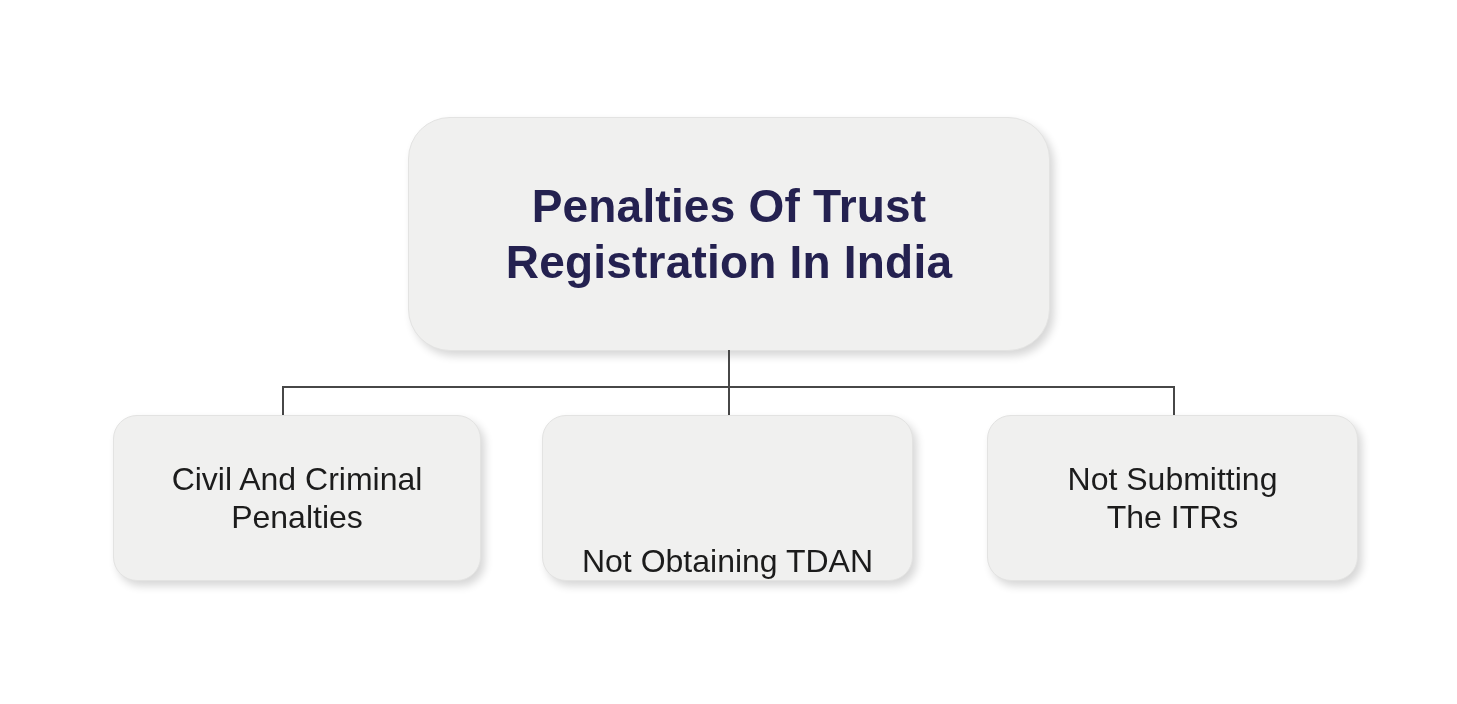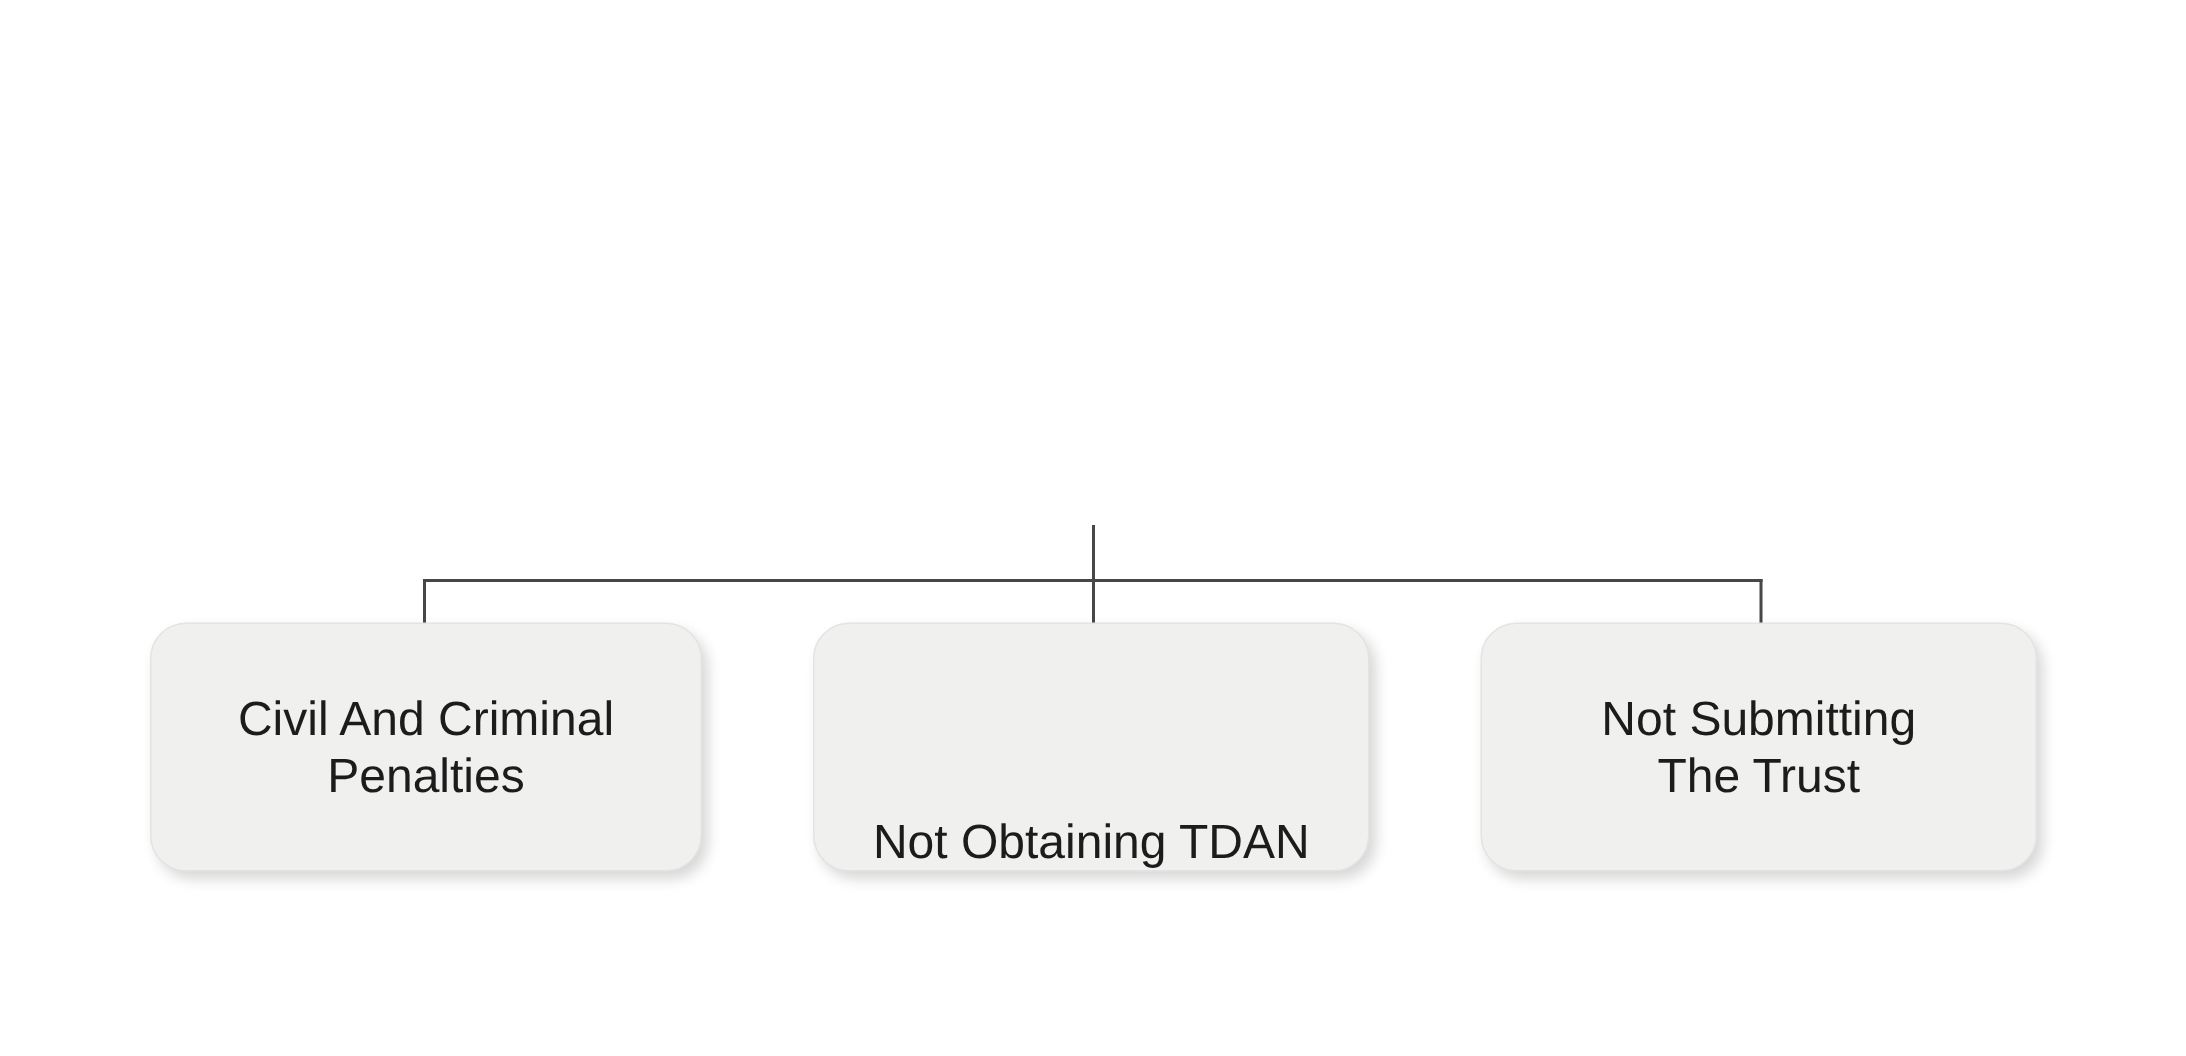--- a/index.html
+++ b/index.html
@@ -45,21 +45,21 @@
     top: 415px;
     height: 166px;
     border-radius: 24px;
   }
   .node-child .label {
     font-size: 32px;
     line-height: 38px;
     font-weight: 400;
     color: var(--child-text, #1c1c1c);
   }
-  .node-child-1 { left: 100px;  width: 368px; }
+  .node-child-1 { left: 113px;  width: 368px; }
   .node-child-2 { left: 542px;  width: 371px; align-items: flex-end; }
   .node-child-3 { left: 987px;  width: 371px; }
   .node-child-1 .label { max-width: 300px; }
   .node-child-2 .label { white-space: nowrap; }
   .node-child-3 .label { max-width: 250px; }
 
   .connector {
     position: absolute;
     background: var(--connector, #474747);
   }
@@ -86,31 +86,34 @@
     top: 386px;
     width: 2px;
     height: 30px;
   }
 </style>
 </head>
 <body>
 
 <div class="stage" style="--bg: #ffffff; --node-fill: #f0f0ef; --node-border: #e3e3e2; --root-text: #242150; --child-text: #1c1c1c; --connector: #474747;">
 
+  <div class="node node-root">
+    <div class="label">Penalties Of Trust Registration In India</div>
+  </div>
 
   <div class="connector connector-stem"></div>
   <div class="connector connector-horizontal"></div>
   <div class="connector connector-drop-left"></div>
   <div class="connector connector-drop-right"></div>
 
   <div class="node node-child node-child-1">
     <div class="label">Civil And Criminal Penalties</div>
   </div>
 
   <div class="node node-child node-child-2">
     <div class="label">Not Obtaining TDAN</div>
   </div>
 
   <div class="node node-child node-child-3">
-    <div class="label">Not Submitting The Trust</div>
+    <div class="label">Not Submitting The ITRs</div>
   </div>
 
 </div>
 
 </body></html>

